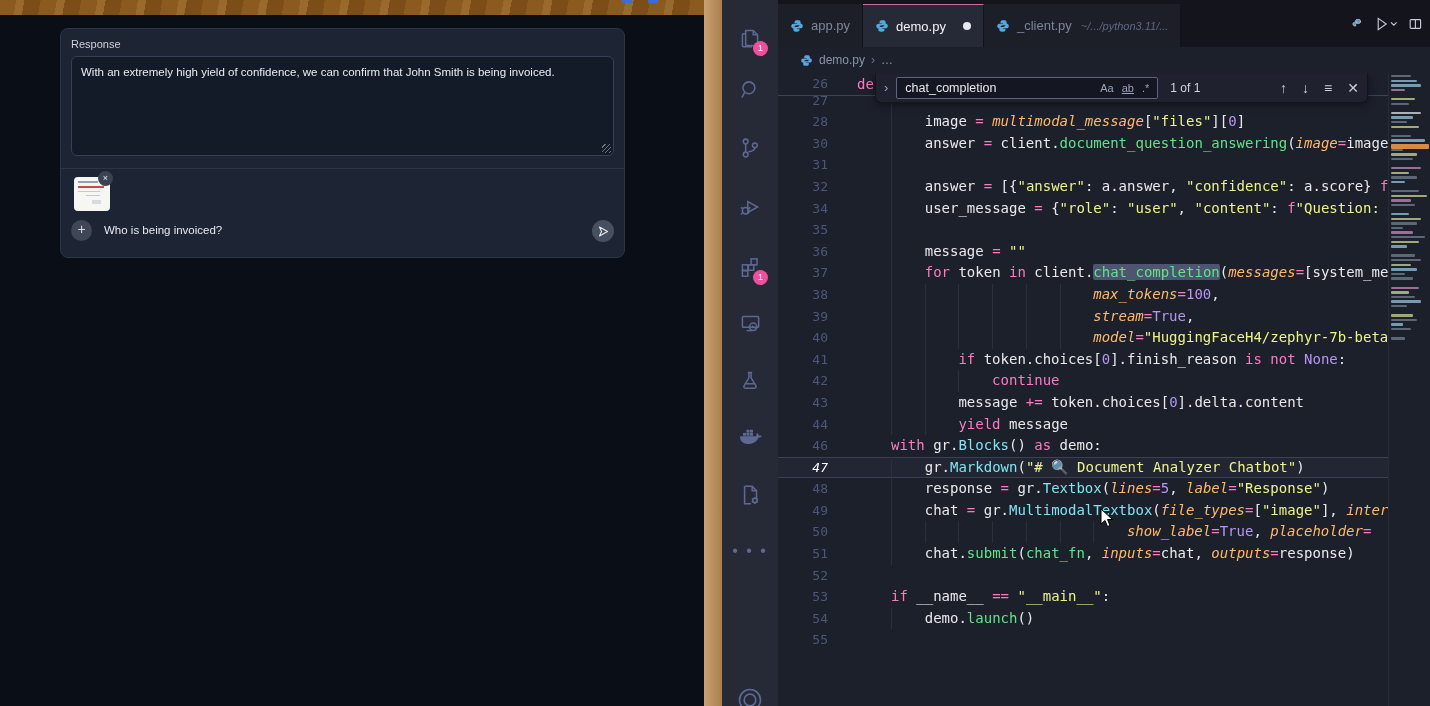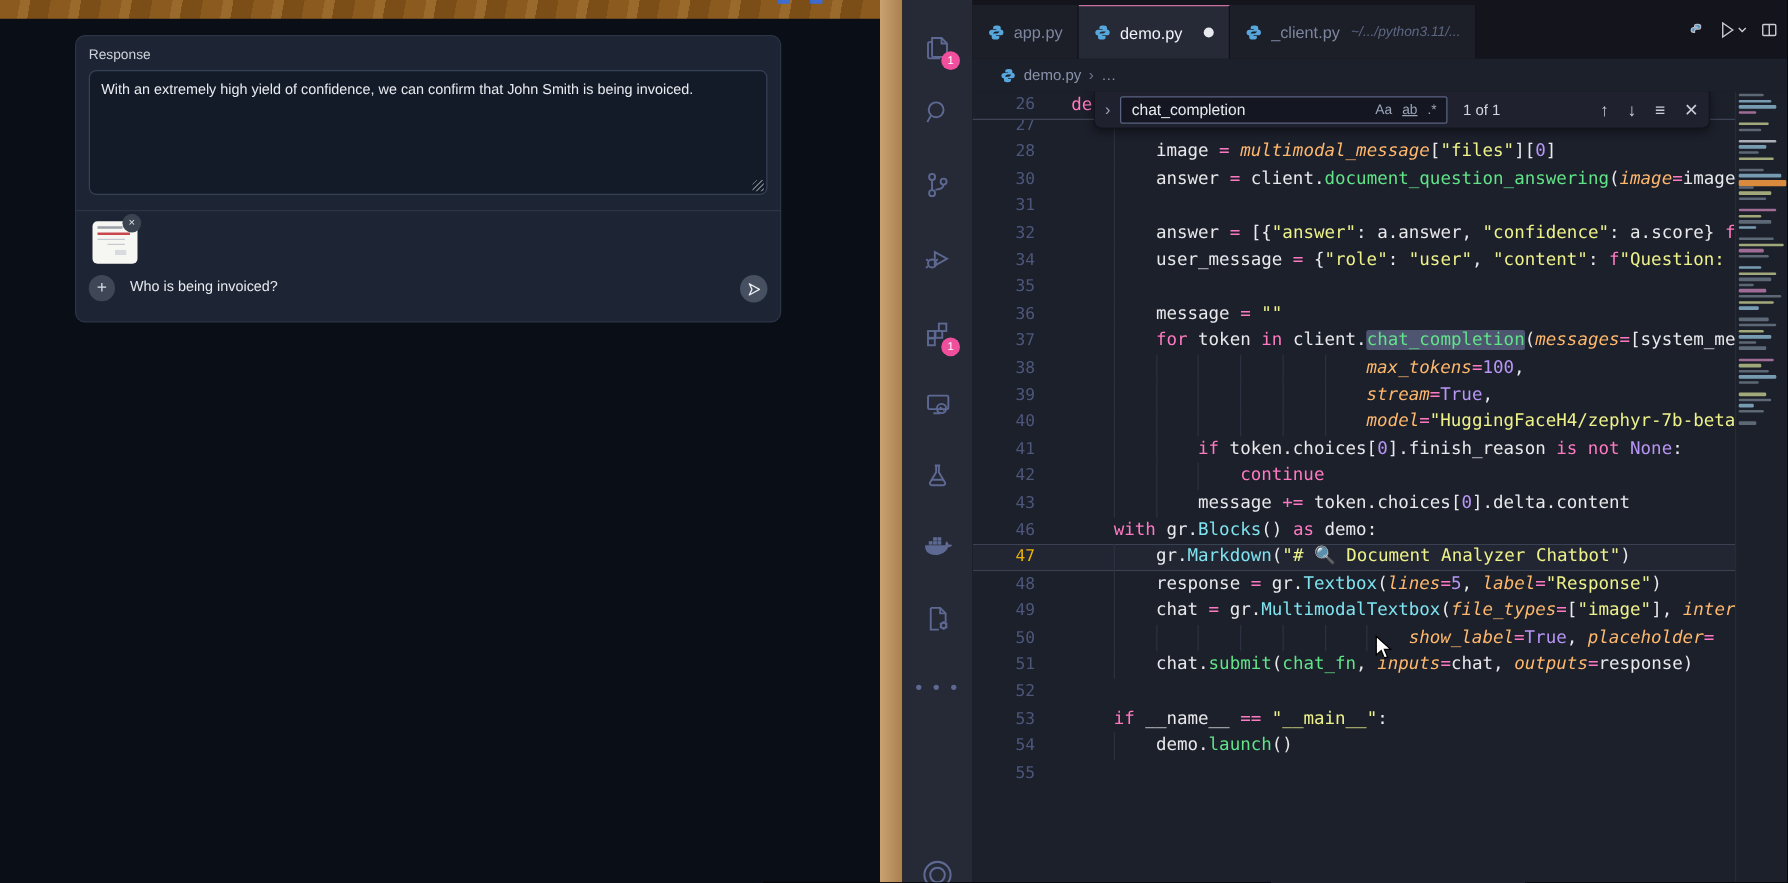--- a/index.html
+++ b/index.html
@@ -66,21 +66,21 @@
 
   .breadcrumb { position:absolute; left:0; top:47px; width:652px; height:26px; background:#1c202b;
                 display:flex; align-items:center; gap:6px; padding-left:22px; font-size:12px; color:#8a93ab; }
   .breadcrumb .sep { color:#6b7490; font-size:12px; }
 
   .editor { position:absolute; left:0; top:73px; width:652px; height:633px; background:#1c202b; overflow:hidden; }
   .lines { position:absolute; left:0; top:16.6px; right:42px; overflow:hidden; z-index:1; }
   .line { display:flex; height:21.6px; font-family:"DejaVu Sans Mono", monospace; font-size:14px; line-height:21.6px; }
   .line.cur { background:#222633; box-shadow:inset 0 1px 0 #3a4153, inset 0 -1px 0 #3a4153; }
   .num { flex:none; width:50px; text-align:right; color:#4d577b; font-size:13px; }
-  .line.cur .num { color:#eab308; }
+  .line.cur .num { color:#ffffff;font-style:italic; }
   .code { white-space:pre; margin-left:13px; padding-left:50px; }
   .code { margin-left:0; padding-left:63px; }
   .ig { display:inline-block; width:4ch; height:21.6px; vertical-align:top;
         border-left:1px solid #2b3040; }
   .tk-d { color:#e9e9ec; } .tk-k { color:#ff7ac2; } .tk-s { color:#eef28a; }
   .tk-f { color:#61e388; } .tk-c { color:#7fe3f0; } .tk-n { color:#b896f5; }
   .tk-p { color:#ffb86c; font-style:italic; } .tk-e { color:#b9bdc7; }
   .tk-m { background:#4d5570; border-radius:2px; }
 
   .sticky { position:absolute; left:0; top:0; right:42px; height:22.5px; background:#1c202b;
@@ -338,20 +338,24 @@
               <span class="num">41</span>
               <span class="code"><span class="ig"></span><span class="ig"></span><span class="tk-k">if</span><span class="tk-d"> token.choices[</span><span class="tk-n">0</span><span class="tk-d">].finish_reason </span><span class="tk-k">is</span><span class="tk-d"> </span><span class="tk-k">not</span><span class="tk-d"> </span><span class="tk-n">None</span><span class="tk-d">:</span></span>
             </div>
             <div class="line">
               <span class="num">42</span>
               <span class="code"><span class="ig"></span><span class="ig"></span><span class="ig"></span><span class="tk-k">continue</span></span>
             </div>
             <div class="line">
               <span class="num">43</span>
               <span class="code"><span class="ig"></span><span class="ig"></span><span class="tk-d">message </span><span class="tk-k">+=</span><span class="tk-d"> token.choices[</span><span class="tk-n">0</span><span class="tk-d">].delta.content</span></span>
+            </div>
+            <div class="line">
+              <span class="num">44</span>
+              <span class="code"><span class="ig"></span><span class="ig"></span><span class="tk-k">yield</span><span class="tk-d"> message</span></span>
             </div>
             <div class="line">
               <span class="num">46</span>
               <span class="code"><span class="tk-k">with</span><span class="tk-d"> gr.</span><span class="tk-c">Blocks</span><span class="tk-d">() </span><span class="tk-k">as</span><span class="tk-d"> demo:</span></span>
             </div>
             <div class="line cur">
               <span class="num">47</span>
               <span class="code"><span class="ig"></span><span class="tk-d">gr.</span><span class="tk-c">Markdown</span><span class="tk-d">(</span><span class="tk-s">"# </span><span class="tk-e">🔍</span><span class="tk-s"> Document Analyzer Chatbot"</span><span class="tk-d">)</span></span>
             </div>
             <div class="line">

